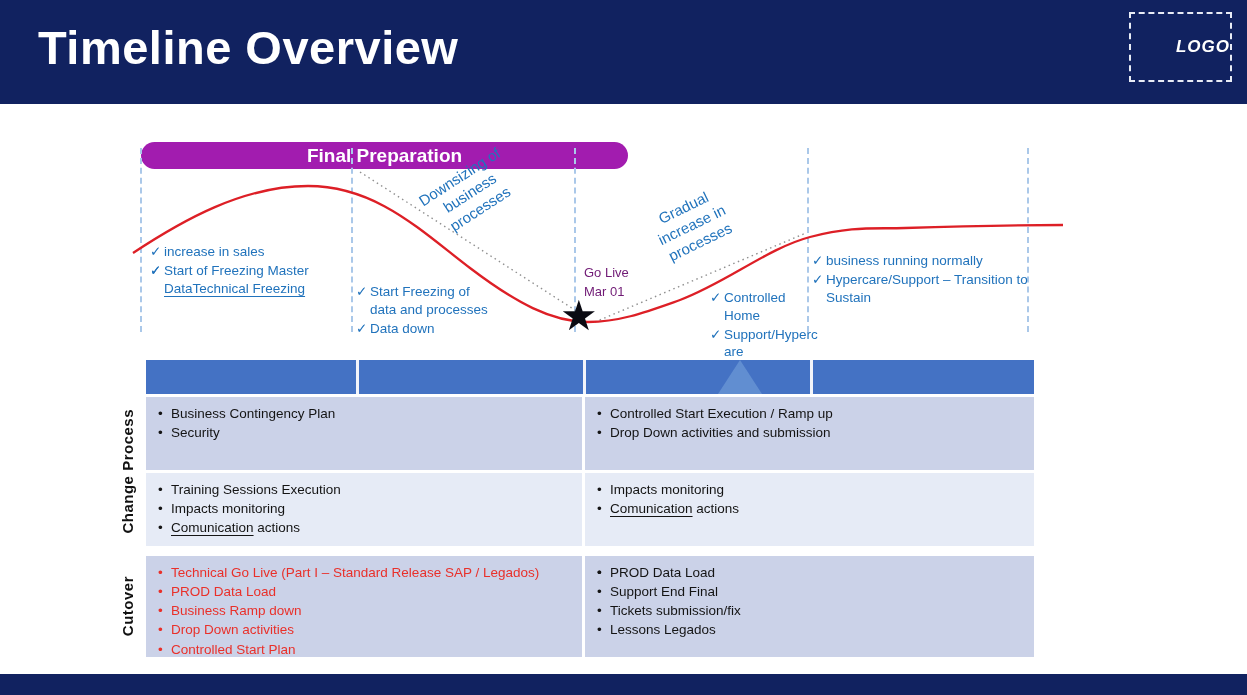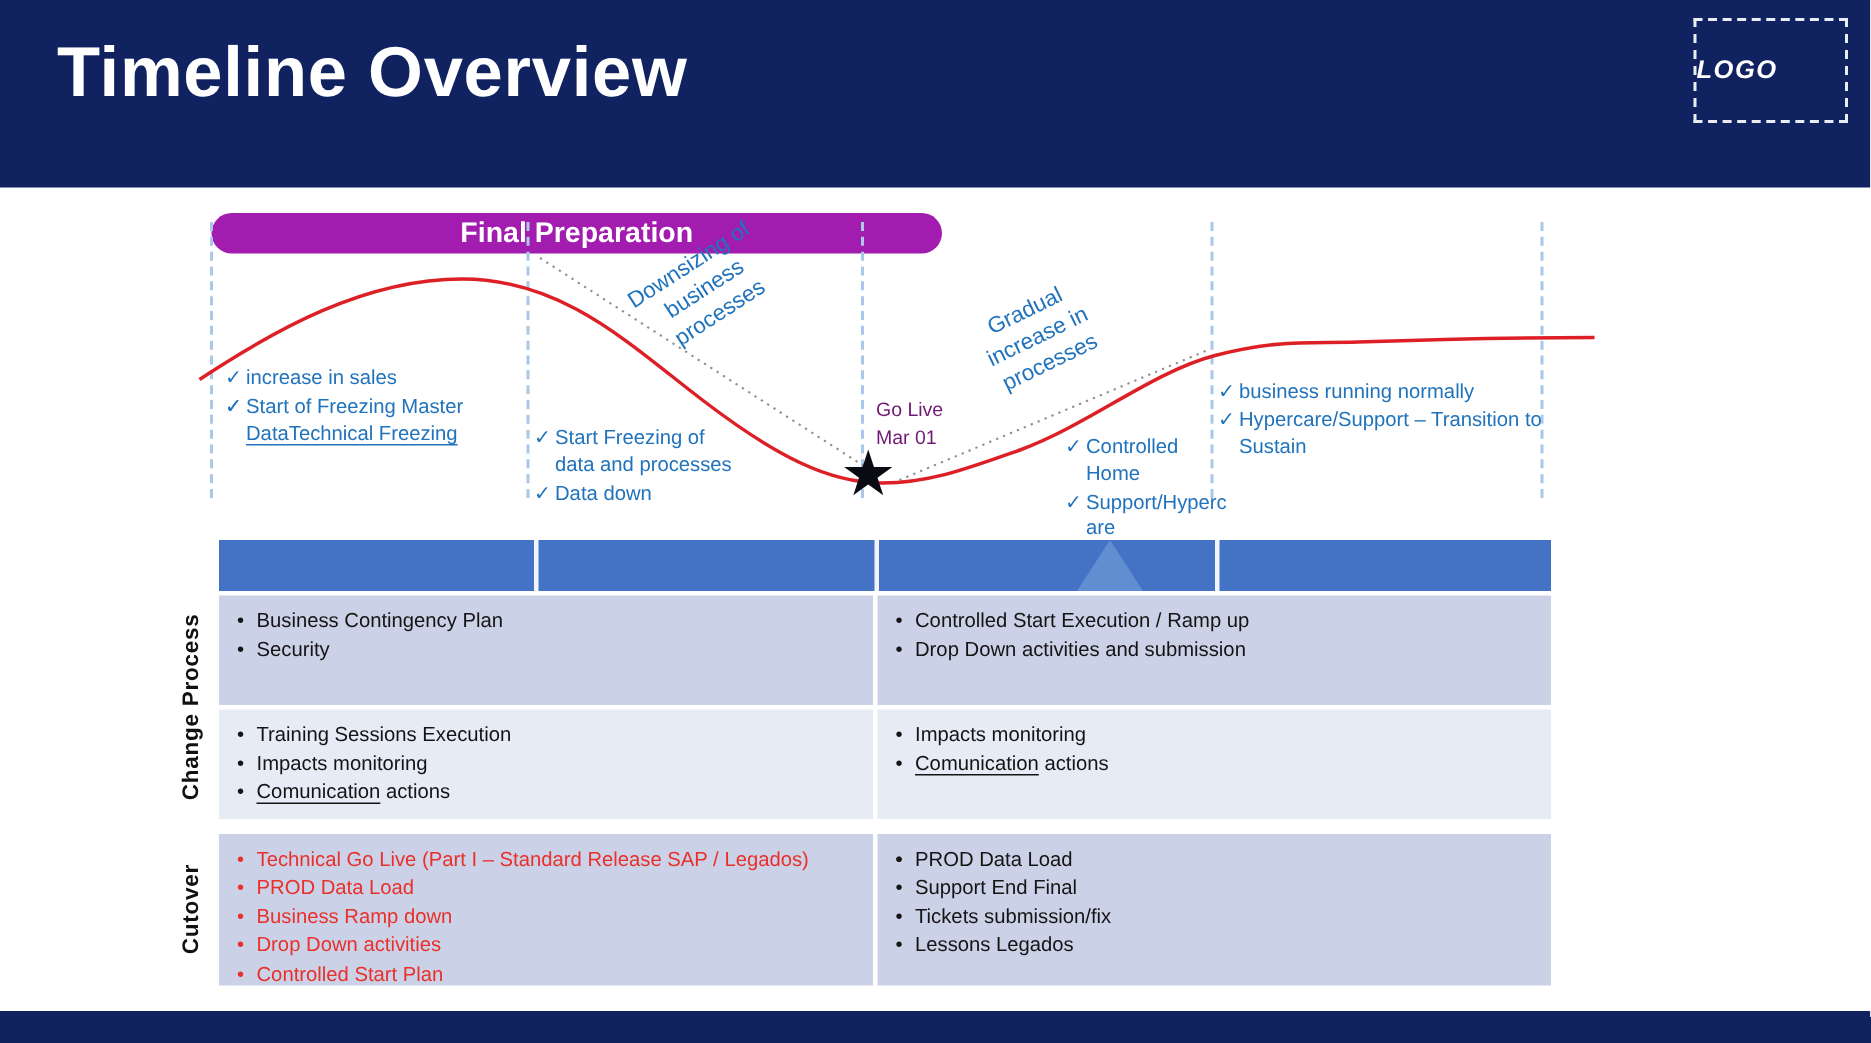--- a/index.html
+++ b/index.html
@@ -1,23 +1,23 @@
 <!DOCTYPE html>
 <html><head>
 <meta charset="utf-8">
 <style>
   * { margin:0; padding:0; box-sizing:border-box; }
   html,body { background:#fff; }
   body { font-family:"Liberation Sans", sans-serif; }
   .canvas { position:relative; width:1247px; height:695px; background:#ffffff; overflow:hidden; }
 
   
-  .hdr { position:absolute; left:0; top:0; width:1247px; height:125px; background:#112260; }
+  .hdr { position:absolute; left:0; top:0; width:1247px; height:104px; background:#112260; }
   .title { position:absolute; left:38px; top:20px; color:#ffffff; font-size:47px; font-weight:700; letter-spacing:0.5px; }
-  .logo { position:absolute; left:1129px; top:12px; width:103px; height:70px; border:2px dashed #e8ecf5; display:flex; align-items:center; justify-content:flex-start; }
+  .logo { position:absolute; left:1129px; top:12px; width:103px; height:70px; border:2px dashed #e8ecf5; display:flex; align-items:center; justify-content:flex-end; }
   .logo span { color:#ffffff; font-size:17px; font-weight:700; font-style:italic; letter-spacing:1px; }
 
   
   .pill { position:absolute; top:118px; height:27px; border-radius:13.5px; color:#fff; font-size:19px; font-weight:700; display:flex; align-items:center; justify-content:center; }
   .pill-blue { left:141px; width:487px; background:#a21caf;margin-top:24px; }
   .pill-purple { left:633px; width:397px; background:#a51bd4; }
 
   
   .vline { position:absolute; top:148px; height:184px; width:0; border-left:2px dashed #aac8e9; }
   .curve-svg { position:absolute; left:128px; top:145px; }

